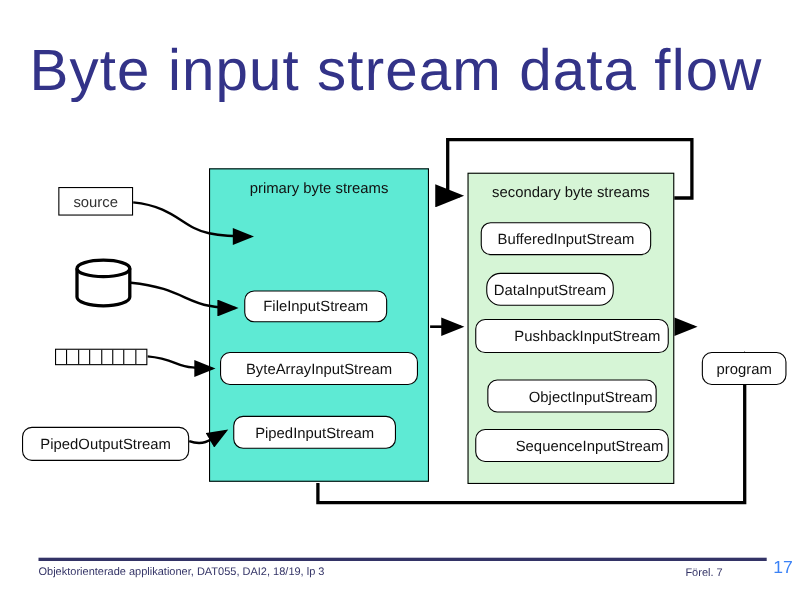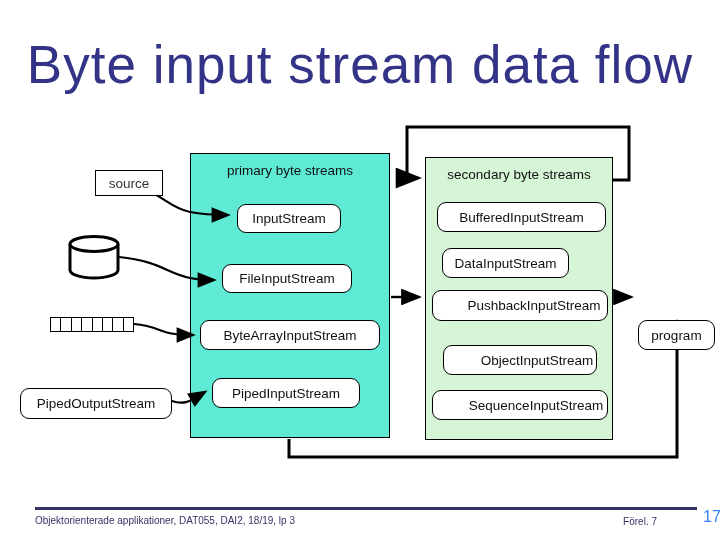--- a/index.html
+++ b/index.html
@@ -14,27 +14,27 @@
   .panel-primary{left:190px;top:153px;width:200px;height:285px;background:#5eead4;}
   .panel-secondary{left:425px;top:157px;width:188px;height:283px;background:#D6F5D6;border-width:1.2px;}
   .panel-header{margin-top:9px;text-align:center;font-size:13.5px;color:#111;}
 
   
   .node{position:absolute;box-sizing:border-box;background:#fff;border:1.3px solid #000;
         border-radius:9px;display:flex;align-items:center;justify-content:center;
         font-size:13.5px;color:#111;z-index:3;white-space:nowrap;}
   .node.sharp{border-radius:0;color:#333;}
 
-  .n-source{left:53px;top:170px;width:68px;height:26px;margin-left:42px;}
+  .n-source{left:53px;top:170px;width:68px;height:26px;}
   .n-inputstream{left:237px;top:204px;width:104px;height:29px;}
   .n-fileinput{left:222px;top:264px;width:130px;height:29px;}
   .n-bytearray{left:200px;top:320px;width:180px;height:30px;}
   .n-pipedinput{left:212px;top:378px;width:148px;height:30px;}
-  .n-buffered{left:437px;top:202px;width:169px;height:30px;text-align:center;}
-  .n-datainput{left:442px;top:248px;width:127px;height:30px;}
+  .n-buffered{left:437px;top:202px;width:155px;height:30px;text-align:center;}
+  .n-datainput{left:442px;top:248px;width:116px;height:30px;border-radius:13px;}
   .n-pushback{left:432px;top:290px;width:176px;height:31px;padding-left:28px;}
   .n-objectinput{left:443px;top:345px;width:154px;height:30px;padding-left:34px;}
   .n-sequence{left:432px;top:390px;width:176px;height:30px;padding-left:32px;}
   .n-program{left:638px;top:285px;width:77px;height:30px;margin-top:35px;}
   .n-pipedoutput{left:20px;top:388px;width:152px;height:31px;}
 
   
   .cells{position:absolute;left:50px;top:317px;width:84px;height:15px;display:flex;
          border:1.3px solid #000;background:#fff;box-sizing:border-box;z-index:3;}
   .cells div{flex:1;border-right:1.3px solid #000;}
@@ -108,21 +108,20 @@
       <div></div>
       <div></div>
       <div></div>
       <div></div>
       <div></div>
       <div></div>
   </div>
 
   <div class="node sharp n-source">source</div>
 
-  <div class="node n-inputstream">InputStream</div>
   <div class="node n-fileinput">FileInputStream</div>
   <div class="node n-bytearray">ByteArrayInputStream</div>
   <div class="node n-pipedinput">PipedInputStream</div>
 
   <div class="node n-buffered">BufferedInputStream</div>
   <div class="node n-datainput">DataInputStream</div>
   <div class="node n-pushback">PushbackInputStream</div>
   <div class="node n-objectinput">ObjectInputStream</div>
   <div class="node n-sequence">SequenceInputStream</div>
 

